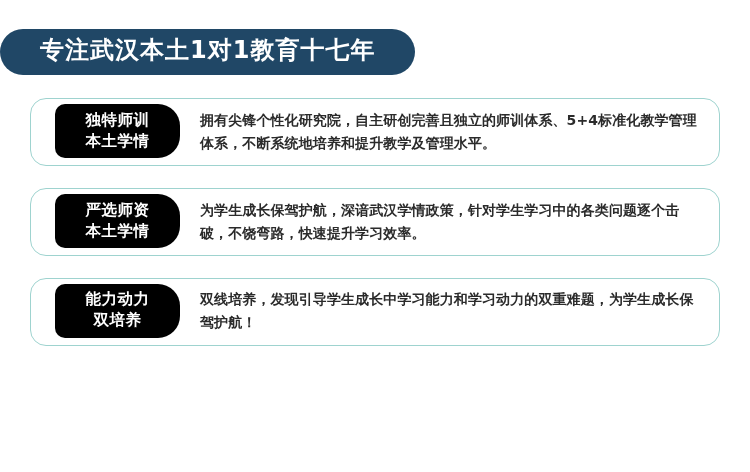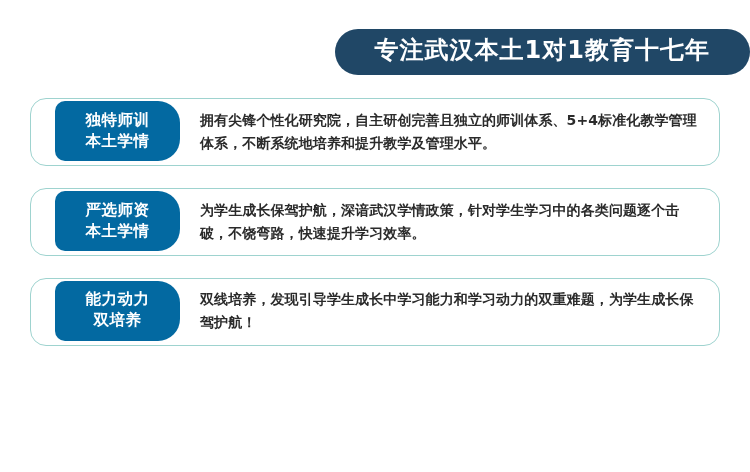--- a/index.html
+++ b/index.html
@@ -13,21 +13,21 @@
     font-family: "DejaVu Sans", "Liberation Sans", sans-serif;
     overflow: hidden;
     position: relative;
   }
 
   
   .header-wrap {
     width: 100%;
     padding-top: 29px;
     display: flex;
-    justify-content: flex-end;
+    justify-content: flex-start;
     box-sizing: border-box;
   }
   .header-pill {
     background: #204766;
     color: #ffffff;
     border-radius: 999px;
     padding: 8px 40px 10px 40px;
     font-size: 24px;
     font-weight: bold;
     letter-spacing: 1px;
@@ -54,24 +54,24 @@
     box-sizing: border-box;
   }
   .feature-card:last-child {
     margin-bottom: 0;
     font-family: Liberation Mono, monospace;
   }
 
   .badge {
     flex: 0 0 auto;
     width: 125px;
-    height: 60px;
+    height: 54px;
     margin-left: 24px;
     margin-top: -1px;
-    background: #0369a1;
+    background: #000000;
     border-radius: 10px 22px 22px 10px;
     color: #ffffff;
     font-size: 15.5px;
     font-weight: bold;
     line-height: 1.35;
     display: flex;
     flex-direction: column;
     align-items: center;
     justify-content: center;
     letter-spacing: 0.5px;

